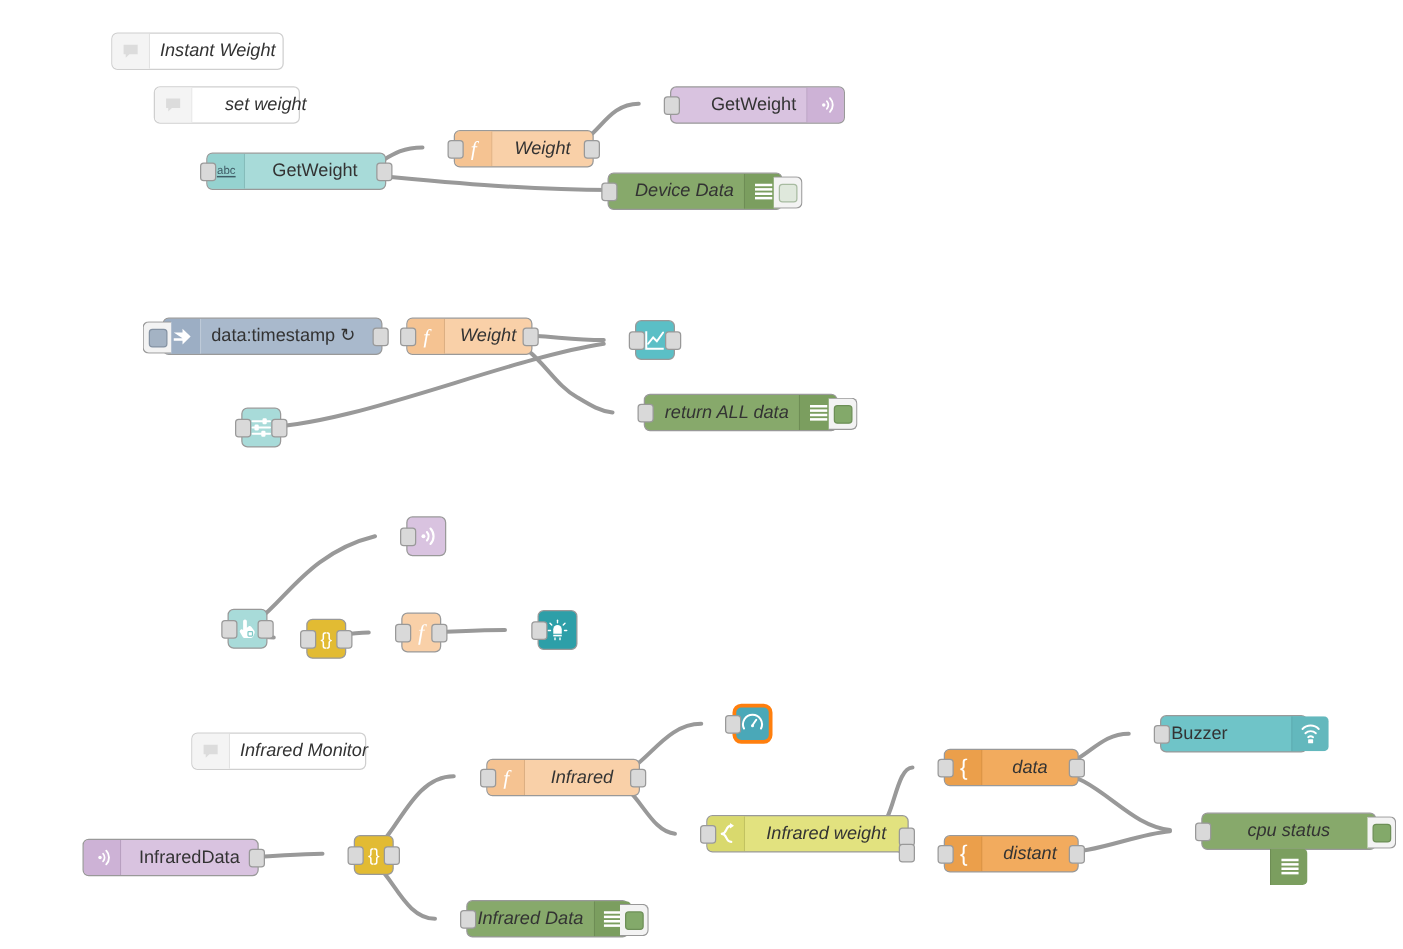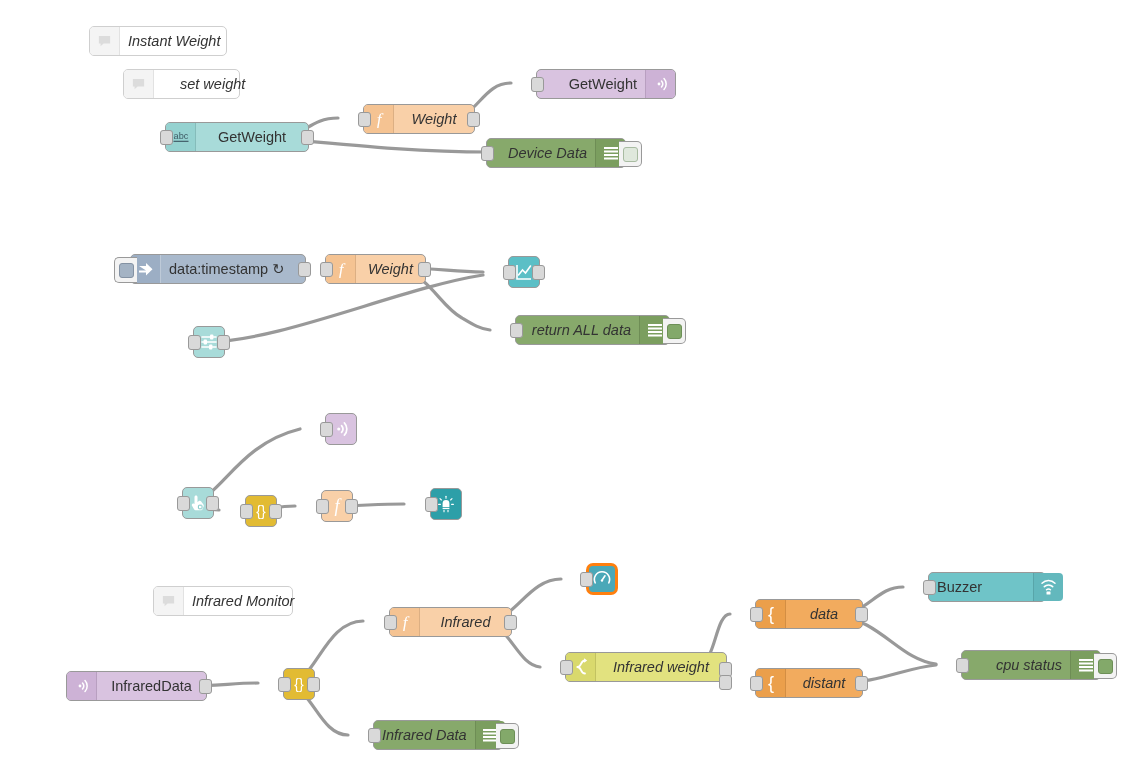--- a/index.html
+++ b/index.html
@@ -504,21 +504,21 @@
         <g fill="none" stroke="#ffffff" stroke-width="1.5" stroke-linecap="round">
           <path d="M2 4.2 A 9 9 0 0 1 15 4.2"></path>
           <path d="M4.3 7.6 A 6 6 0 0 1 12.7 7.6"></path>
           <path d="M6.5 10.8 A 3.1 3.1 0 0 1 10.5 10.8"></path>
         </g>
         <rect x="6.5" y="12.4" width="4" height="3.2" rx="0.5" fill="#ffffff"></rect>
       </svg>
     </div>
   </div>
 
-  <div class="node c-debug" style="left:936px;top:650px;width:140px;">
+  <div class="node c-debug" style="left:936px;top:650px;width:140px;flex-direction:column;">
     <span class="port in"></span>
     <div class="label ital righty">cpu status</div>
     <div class="icell right">
       <svg width="14" height="15" viewBox="0 0 14 15">
         <g fill="#ffffff">
             <rect y="1" width="14" height="2"></rect>
             <rect y="4.5" width="14" height="2"></rect>
         <rect y="8" width="14" height="2"></rect>
             <rect y="11.5" width="14" height="2"></rect>
           </g>

